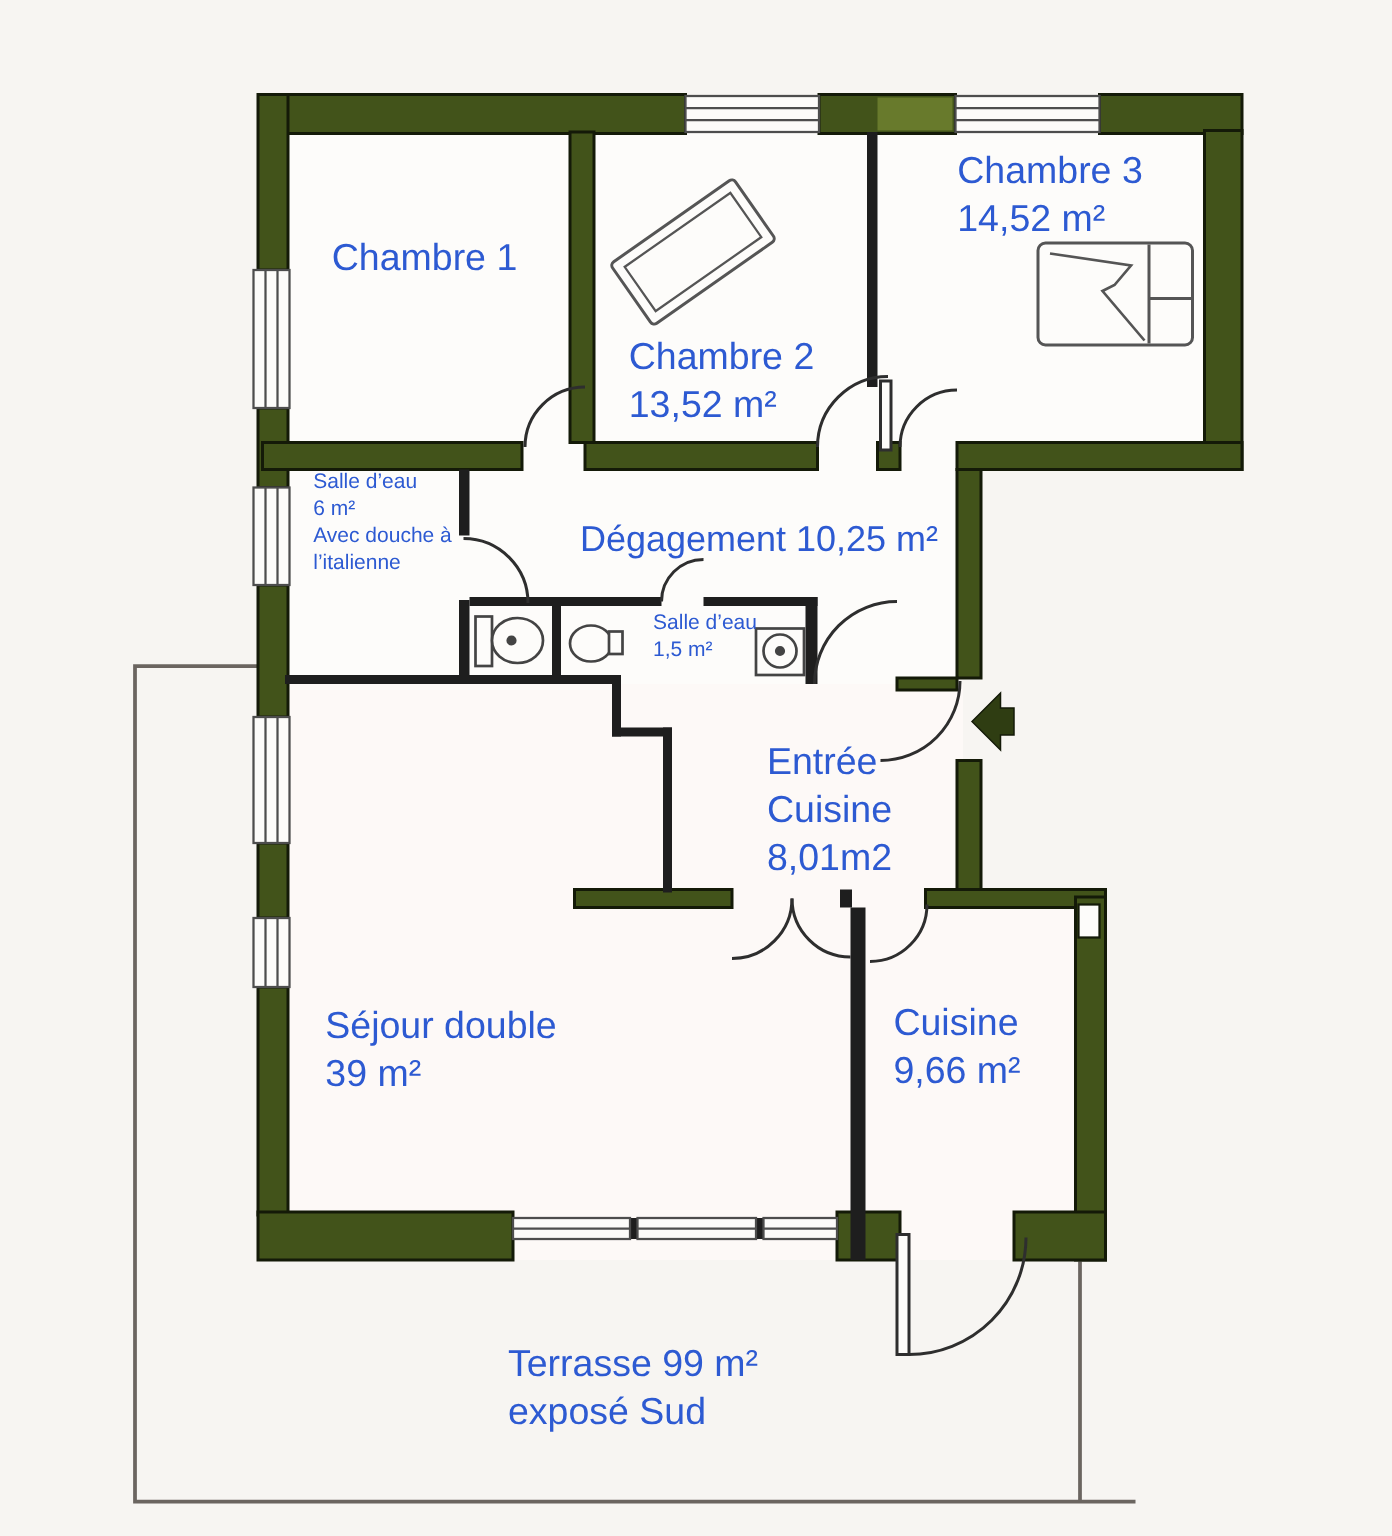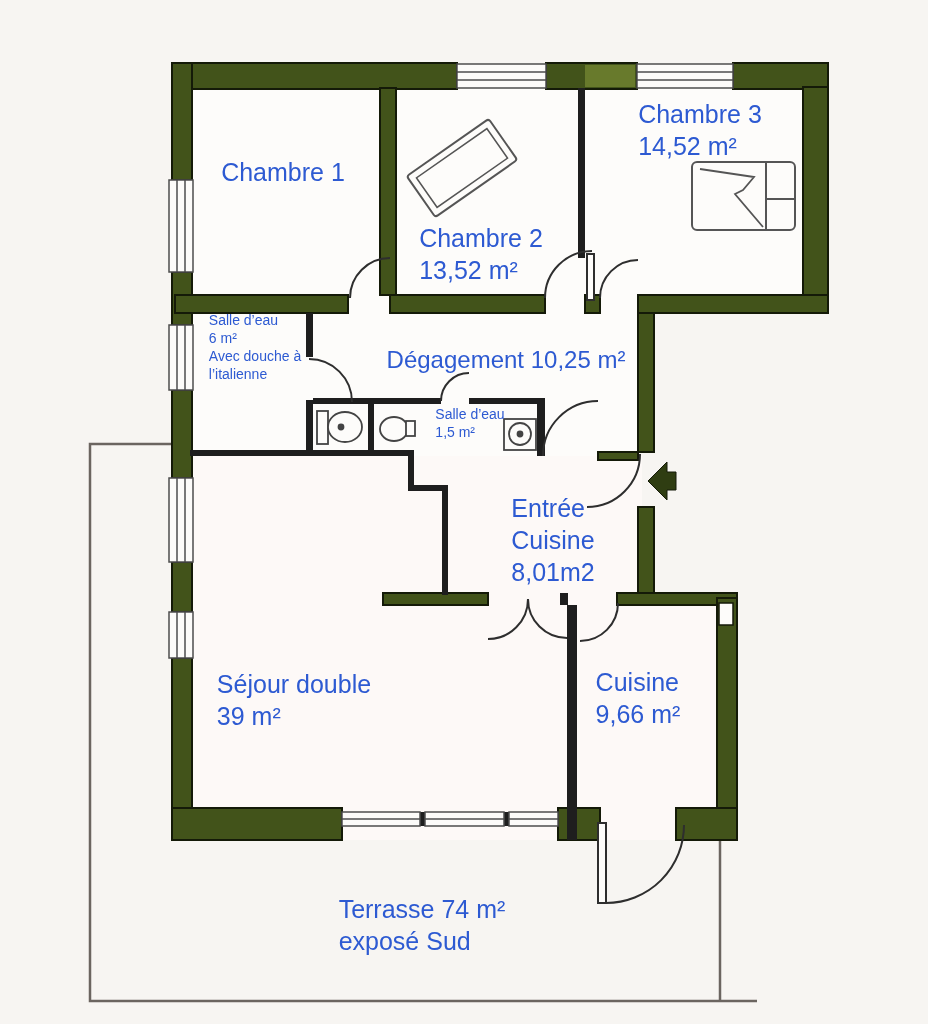--- a/index.html
+++ b/index.html
@@ -269,17 +269,17 @@
     <div>Séjour double</div>
     <div>39 m²</div>
   </div>
 
   <div class="lbl big" style="left:638px;top:666px;">
     <div>Cuisine</div>
     <div>9,66 m²</div>
   </div>
 
   <div class="lbl big" style="left:422px;top:893px;">
-    <div>Terrasse 74 m²</div>
+    <div>Terrasse 99 m²</div>
     <div>exposé Sud</div>
   </div>
 
 </div>
 
 </body></html>

